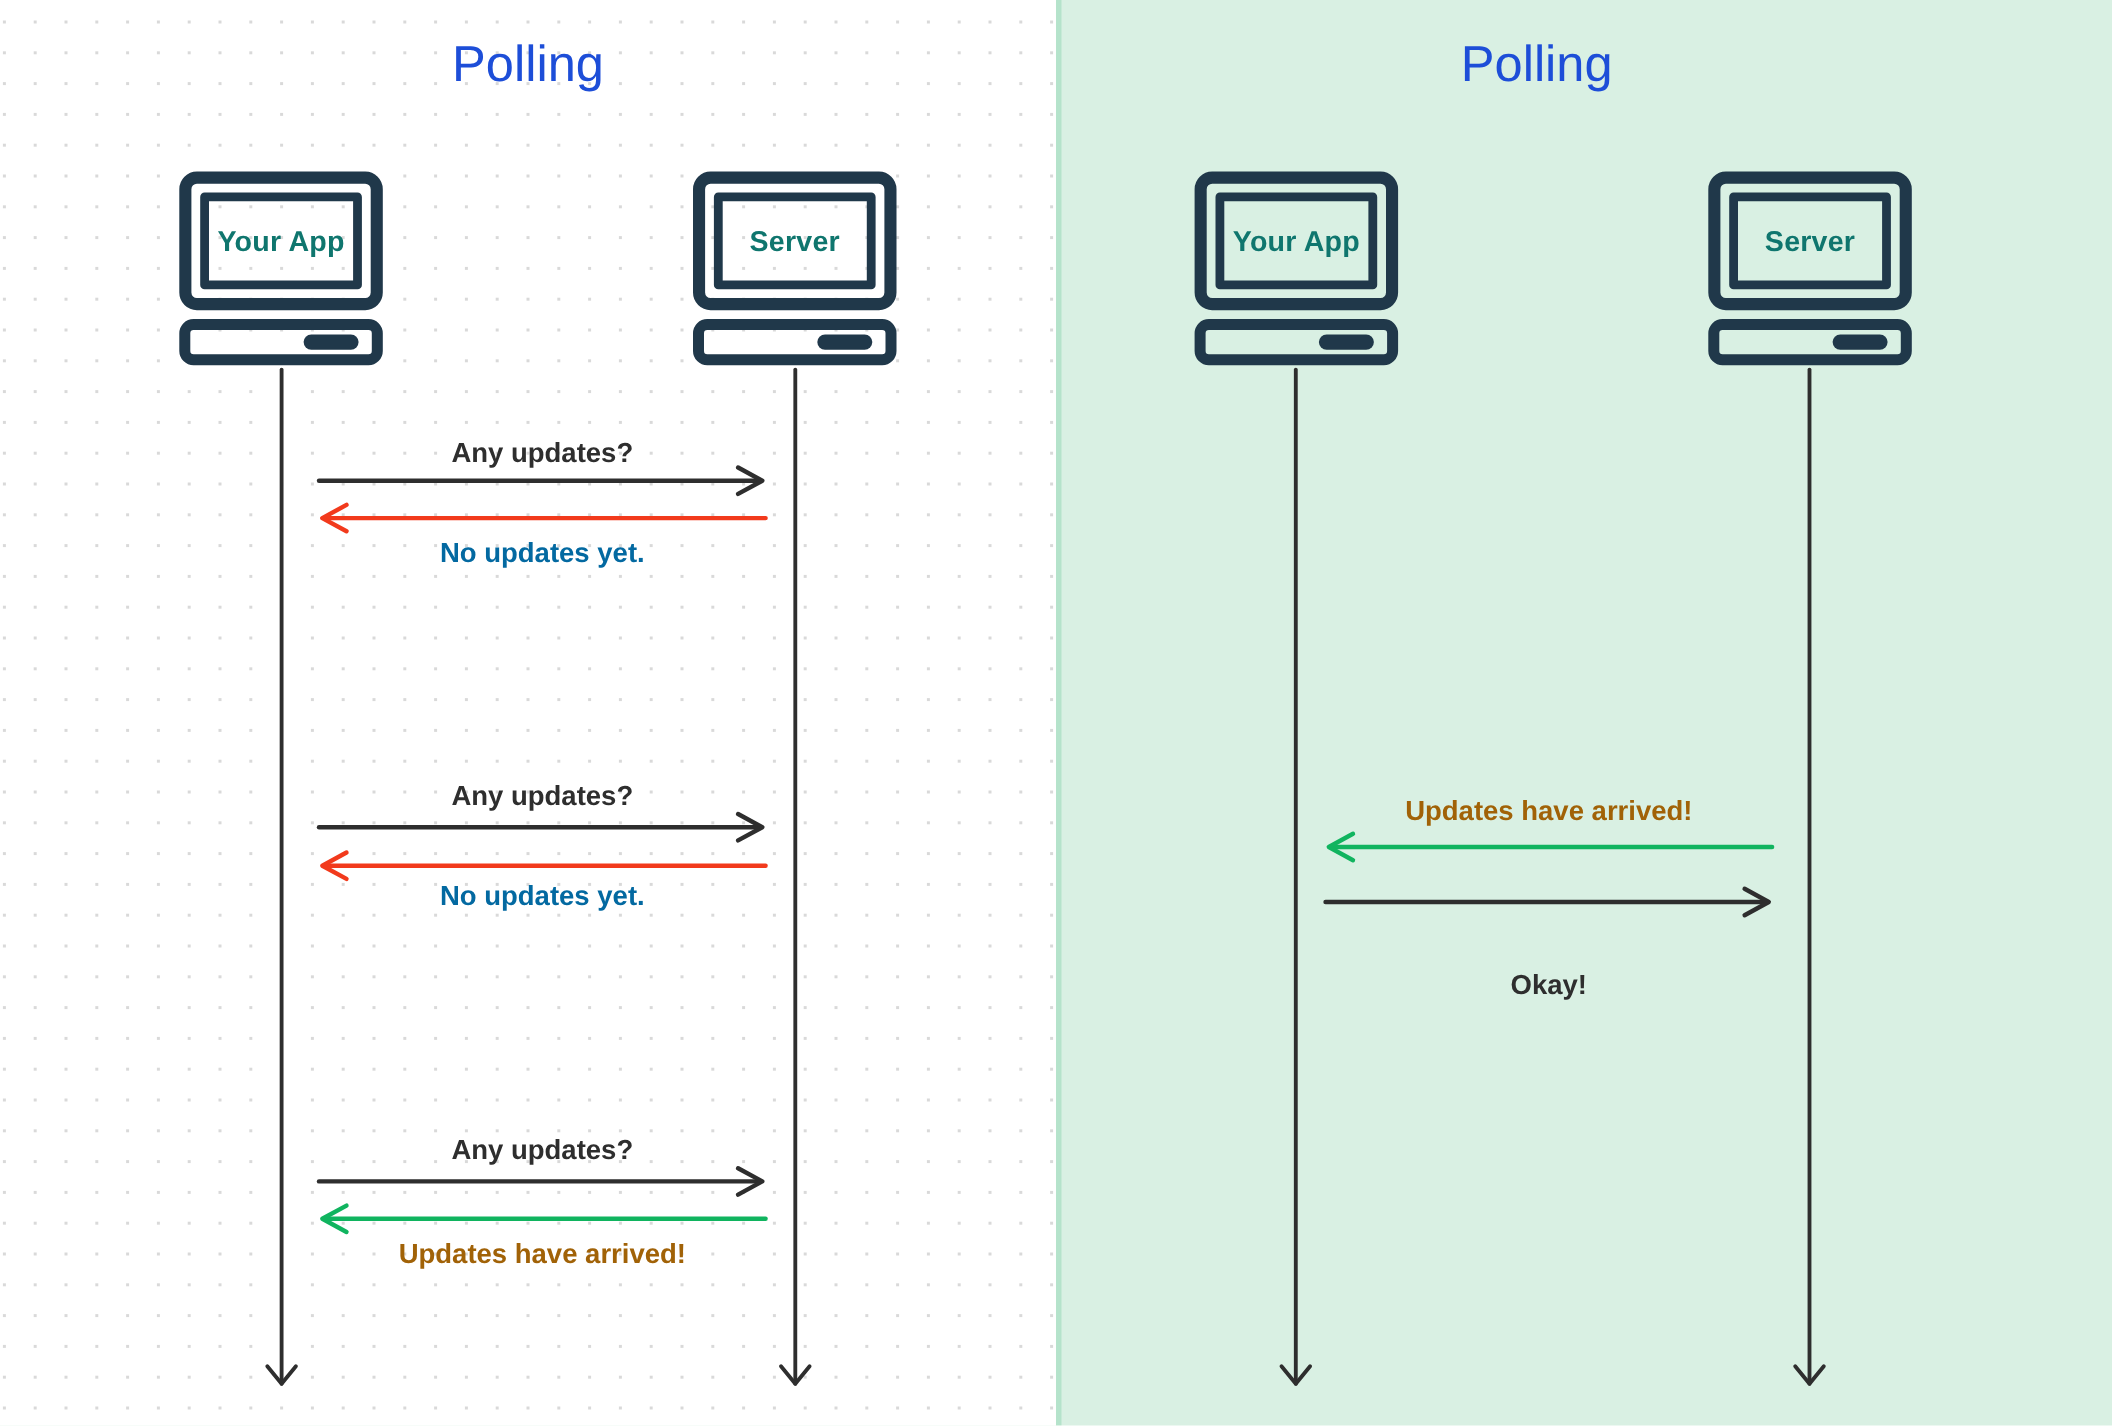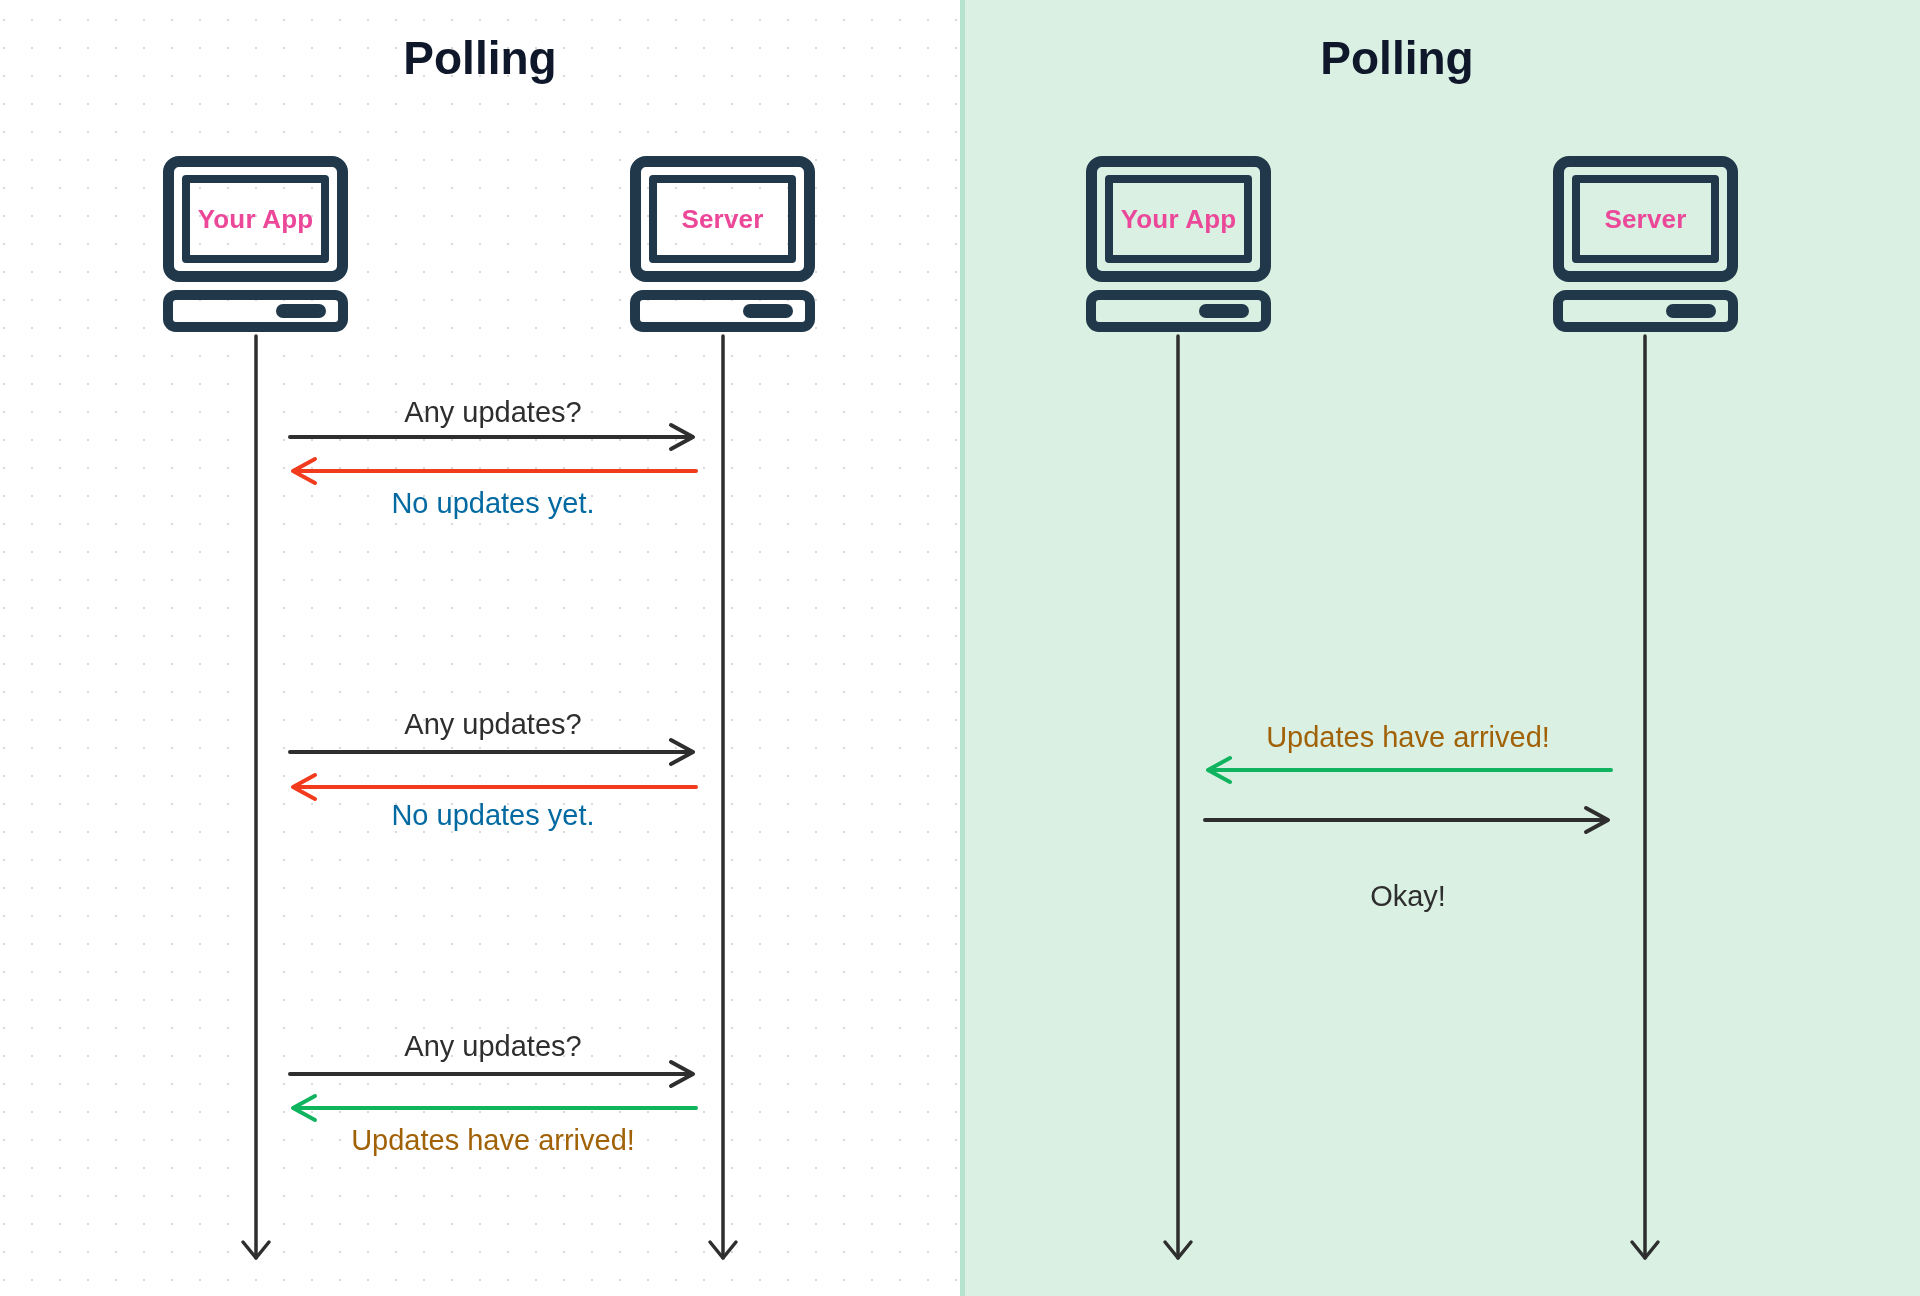--- a/index.html
+++ b/index.html
@@ -28,42 +28,42 @@
     left: 960px; width: 960px;
     background-color: #d9f0e3;
     border-left: 5px solid #b5e3cb;
     box-sizing: border-box;
   }
   .title {
     position: absolute;
     height: 56px;
     font-size: 46px;
     line-height: 56px;
-    font-weight: 700;
-    color: #0f172a;
+    font-weight: 400;
+    color: #1d4ed8;
     text-align: center;
   }
   
   .computer { position: absolute; width: 185px; }
   .monitor {
     width: 185px; height: 126px;
     border: 11px solid #20384a;
     border-radius: 16px;
     box-sizing: border-box;
     padding: 8px;
   }
   .screen {
     width: 100%; height: 100%;
     border: 8px solid #20384a;
     border-radius: 4px;
     box-sizing: border-box;
     display: flex; align-items: center; justify-content: center;
     font-size: 26px;
     font-weight: 600;
-    color: #ec4899;
+    color: #0f766e;
     letter-spacing: 0.2px;
   }
   .base {
     margin-top: 8px;
     width: 185px; height: 42px;
     border: 10px solid #20384a;
     border-radius: 13px;
     box-sizing: border-box;
     display: flex; align-items: center; justify-content: flex-end;
     padding-right: 12px;
@@ -71,23 +71,23 @@
   .chip {
     width: 50px; height: 14px;
     background: #20384a;
     border-radius: 7px;
   }
   
   svg.lifeline, svg.msg { position: absolute; overflow: visible; }
   .msg-label {
     position: absolute;
     width: 410px;
-    font-size: 29px;
+    font-size: 25px;
     line-height: 34px;
-    font-weight: 400;
+    font-weight: 700;
     text-align: center;
     white-space: nowrap;
   }
   .t-dark  { color: #2e2e2e; }
   .t-red   { color: #0369a1; }
   .t-green { color: #a16207; }
 </style>
 </head>
 <body>
 

